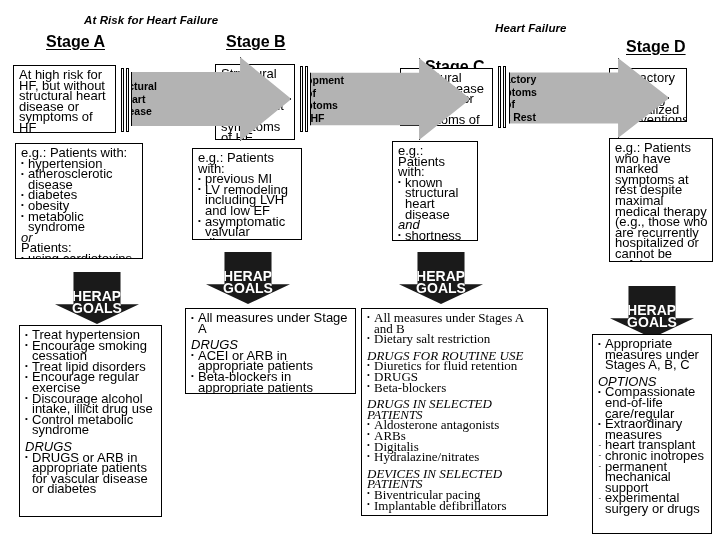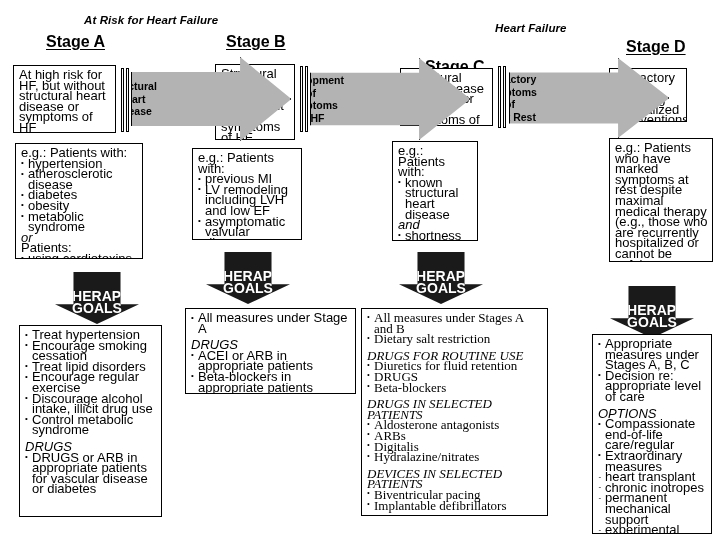--- a/index.html
+++ b/index.html
@@ -290,21 +290,20 @@
     <p class="hd">DEVICES IN SELECTED PATIENTS</p>
     <ul>
       <li>Biventricular pacing</li>
       <li>Implantable defibrillators</li>
     </ul>
   </div>
 
   <div class="box" style="left:592px;top:334px;width:120px;height:200px;">
     <ul>
       <li>Appropriate measures under Stages A, B, C</li>
-      <li>Decision re: appropriate level of care</li>
     </ul>
     <div class="gap"></div>
     <p class="hd">OPTIONS</p>
     <ul>
       <li>Compassionate end-of-life care/regular</li>
       <li>Extraordinary measures</li>
       <li class="sub">heart transplant</li>
       <li class="sub">chronic inotropes</li>
       <li class="sub">permanent mechanical support</li>
       <li class="sub">experimental surgery or drugs</li>

